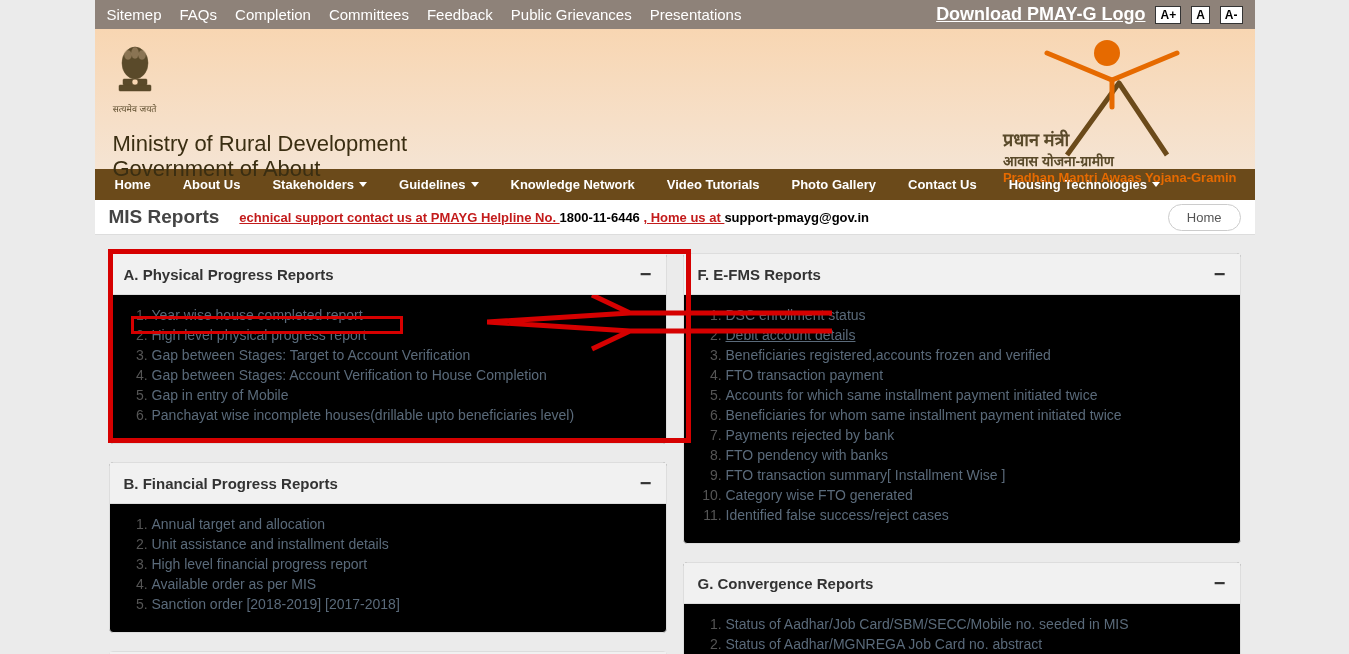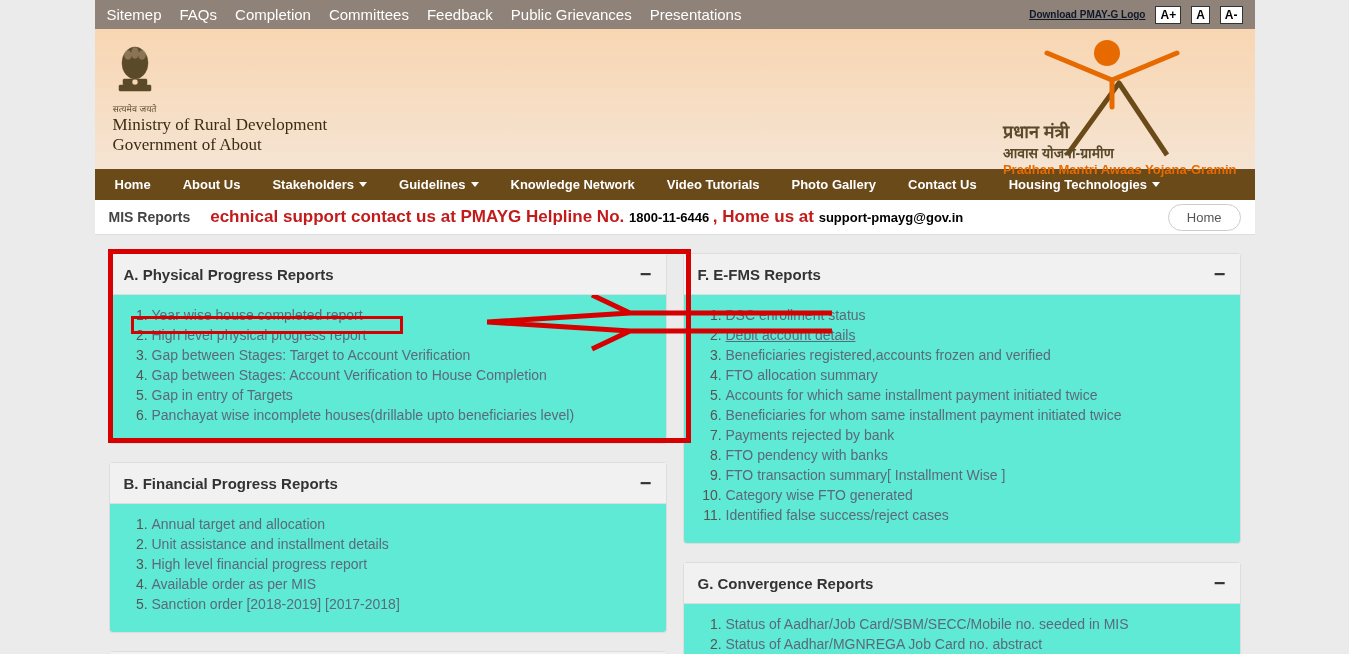--- a/index.html
+++ b/index.html
@@ -6,57 +6,57 @@
   body { font-family: Arial, Helvetica, sans-serif; background: #ebebeb; color: #333; font-size: 14px; }
   .page { width: 1349px; margin: 0 auto; }
   .container { width: 1160px; margin: 0 auto; }
 
   
   .topbar { background: #8e8279; height: 29px; }
   .topbar-inner { display: flex; justify-content: space-between; align-items: center; height: 100%; padding: 0 12px; }
   .topbar-links { display: flex; gap: 18px; }
   .topbar-links a { color: #fff; font-size: 15px; text-decoration: none; cursor: pointer; }
   .topbar-right { display: flex; align-items: center; gap: 10px; }
-  .topbar-right .download { color: #0f172a; font-size: 10px; font-weight: bold; text-decoration: underline; cursor: pointer; }
+  .topbar-right .download { color: #ffffff; font-size: 18px; font-weight: bold; text-decoration: underline; cursor: pointer; }
   .font-btn { background: #fff; color: #000; font-size: 12px; font-weight: bold; padding: 1px 4px; border: 1px solid #333; cursor: pointer; }
 
   
   .header { background: linear-gradient(to bottom, #f8d6b2 0%, #f5e4d3 100%); height: 140px; position: relative; }
   .header-inner { display: flex; justify-content: space-between; align-items: flex-start; height: 100%; padding: 6px 18px 0 18px; }
   .header-left { display: flex; flex-direction: column; align-items: flex-start; }
   .emblem-wrap { text-align: center; }
   .emblem svg { width: 44px; height: 66px; }
   .satya { font-size: 9px; color: #5a4a2a; text-align: right; margin-top: -2px; }
-  .ministry { font-family: Liberation Serif, serif; font-size: 17px; color: #3a2e12; margin-top: 0; line-height: 1.15; }
+  .ministry { font-family: Liberation Sans, sans-serif; font-size: 22px; color: #3a2e12; margin-top: 16px; line-height: 1.15; }
   .header-right { position: relative; width: 270px; height: 130px; }
   .scheme-logo { position: absolute; right: 0; top: 0; }
-  .scheme-text { position: absolute; right: 0; top: 84px; text-align: left; }
+  .scheme-text { position: absolute; right: 0; top: 92px; text-align: left; }
   .scheme-hi1 { font-size: 18px; color: #5a4a2a; font-weight: 600; }
   .scheme-hi2 { font-size: 14px; color: #5a4a2a; font-weight: 600; }
   .scheme-en { font-size: 13px; color: #e66a00; font-weight: bold; }
 
   
   .mainnav { background: #6b4a1a; height: 31px; }
   .mainnav-inner { display: flex; gap: 0; align-items: center; height: 100%; padding: 0 4px; }
   .mainnav-inner a { color: #fff; font-weight: bold; font-size: 13px; padding: 0 16px; height: 100%; display: flex; align-items: center; text-decoration: none; cursor: pointer; }
   .caret { width: 0; height: 0; border-left: 4px solid transparent; border-right: 4px solid transparent; border-top: 5px solid #fff; margin-left: 5px; display: inline-block; }
 
   
   .subbar { background: #fff; border-bottom: 1px solid #ddd; height: 35px; display: flex; align-items: center; padding: 0 14px; justify-content: space-between; gap: 20px; }
-  .subbar-title { font-weight: bold; font-size: 14px; color: #444; white-space: nowrap; }
+  .subbar-title { font-weight: bold; font-size: 19px; color: #444; white-space: nowrap; }
   .marquee-wrap { flex: 1; overflow: hidden; white-space: nowrap; }
   .marquee-text { display: inline-block; }
-  .marq-red { color: #c31b1b; font-weight: bold; font-size: 17px; }
+  .marq-red { color: #c31b1b; font-weight: bold; font-size: 13px; text-decoration: underline; }
   .marq-black { color: #000; font-weight: bold; font-size: 13px; text-align: right; }
   .home-pill { border: 1px solid #ccc; border-radius: 18px; padding: 5px 18px; font-size: 13px; color: #555; cursor: pointer; background: #fff; }
 
   
   .content { display: flex; gap: 16px; padding: 18px 14px 0 14px; position: relative; }
   .col { flex: 1; min-width: 0; }
-  .panel { background: #5eead4; border: 1px solid #ddd; border-radius: 4px; margin-bottom: 18px; }
+  .panel { background: #000000; border: 1px solid #ddd; border-radius: 4px; margin-bottom: 18px; }
   .panel-head { background: #f1f1f1; border-bottom: 1px solid #ddd; padding: 10px 14px; display: flex; justify-content: space-between; align-items: center; }
   .panel-title { font-weight: bold; font-size: 15px; color: #333; }
   .collapse-toggle { font-size: 20px; font-weight: bold; color: #333; cursor: pointer; line-height: 1; }
   .panel-body { padding: 12px 12px 16px 16px; }
   .panel-body ol { list-style-position: outside; padding-left: 26px; }
   .panel-body ol li { color: #555; margin-bottom: 4px; font-size: 14px; }
   .panel-body ol li a { color: #5a6a7a; text-decoration: none; cursor: pointer; }
   .underline-link { text-decoration: underline !important; }
 
   
@@ -162,21 +162,21 @@
           <div class="panel-head">
             <span class="panel-title">A. Physical Progress Reports</span>
             <span class="collapse-toggle">−</span>
           </div>
           <div class="panel-body">
             <ol>
               <li><a>Year wise house completed report</a></li>
               <li><a>High level physical progress report</a></li>
               <li><a>Gap between Stages: Target to Account Verification</a></li>
               <li><a>Gap between Stages: Account Verification to House Completion</a></li>
-              <li><a>Gap in entry of Targets</a></li>
+              <li><a>Gap in entry of Mobile</a></li>
               <li><a>Panchayat wise incomplete houses(drillable upto beneficiaries level)</a></li>
             </ol>
           </div>
         </div>
 
         <div class="panel">
           <div class="panel-head">
             <span class="panel-title">B. Financial Progress Reports</span>
             <span class="collapse-toggle">−</span>
           </div>
@@ -206,21 +206,21 @@
         <div class="panel">
           <div class="panel-head">
             <span class="panel-title">F. E-FMS Reports</span>
             <span class="collapse-toggle">−</span>
           </div>
           <div class="panel-body">
             <ol>
               <li><a>DSC enrollment status</a></li>
               <li><a class="underline-link">Debit account details</a></li>
               <li><a>Beneficiaries registered,accounts frozen and verified</a></li>
-              <li><a>FTO allocation summary</a></li>
+              <li><a>FTO transaction payment</a></li>
               <li><a>Accounts for which same installment payment initiated twice</a></li>
               <li><a>Beneficiaries for whom same installment payment initiated twice</a></li>
               <li><a>Payments rejected by bank</a></li>
               <li><a>FTO pendency with banks</a></li>
               <li><a>FTO transaction summary[ Installment Wise ]</a></li>
               <li><a>Category wise FTO generated</a></li>
               <li><a>Identified false success/reject cases</a></li>
             </ol>
           </div>
         </div>

